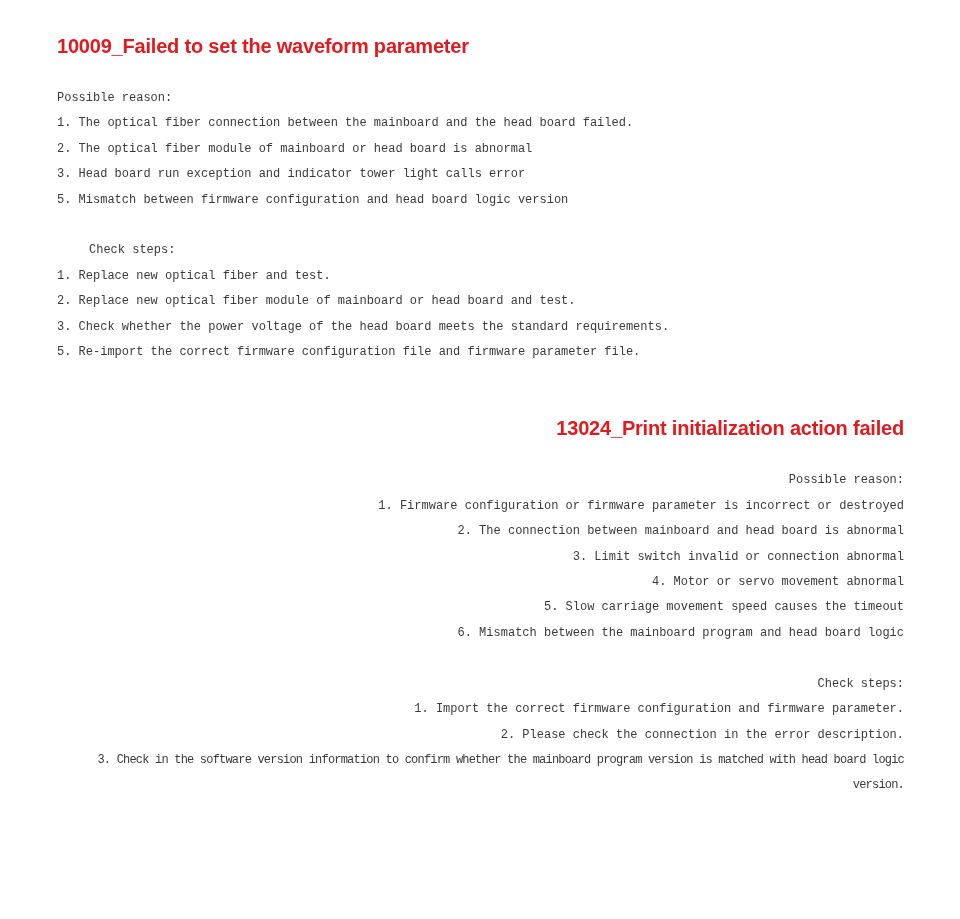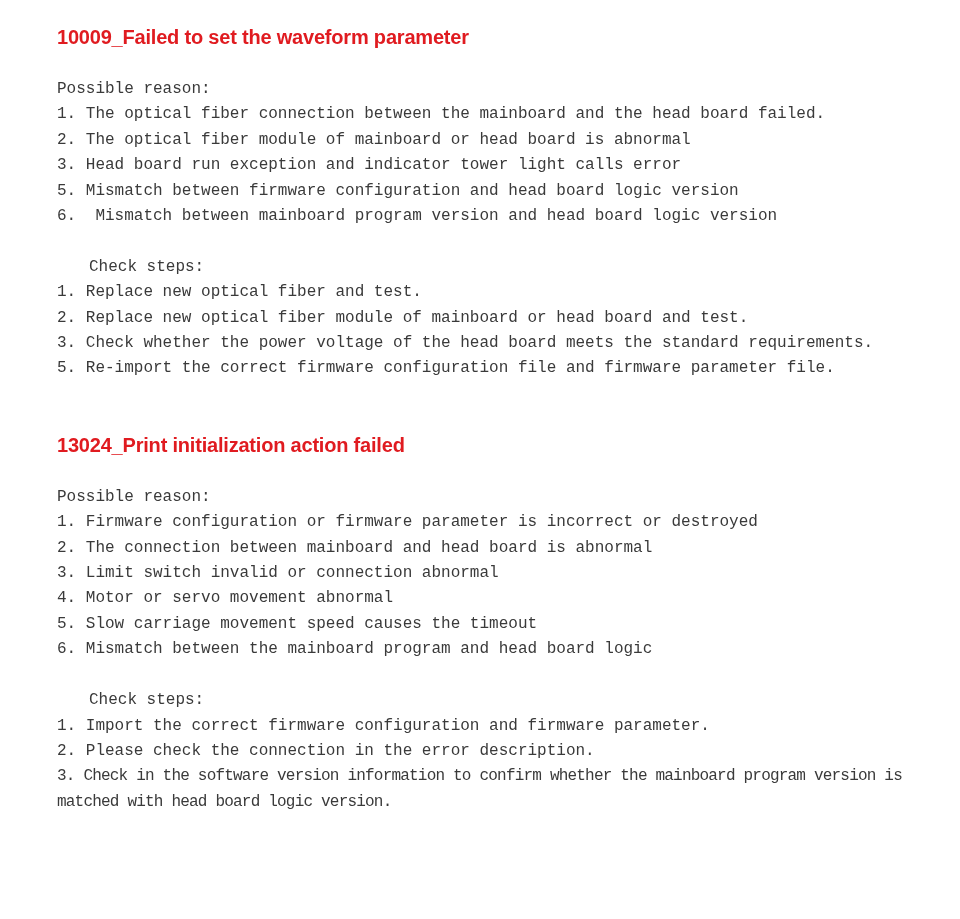--- a/index.html
+++ b/index.html
@@ -11,58 +11,57 @@
   html, body { margin: 0; padding: 0; }
   body {
     background: var(--page-bg);
     font-family: "Liberation Mono", "DejaVu Sans Mono", monospace;
   }
   .page {
     position: relative;
     width: 960px;
     height: 919px;
     background: var(--page-bg);
-    padding: 26px 56px 20px 57px;
+    padding: 35px 56px 20px 57px;
     overflow: hidden;
   }
   .error-heading {
     font-family: "Liberation Sans", "DejaVu Sans", sans-serif;
     font-size: 20px;
     font-weight: 700;
     line-height: 22px;
     color: var(--heading-color);
     margin: 0 0 29px 0;
     letter-spacing: -0.2px;
   }
   .body-line {
-    font-size: 16px;
+    font-size: 12px;
     line-height: 25.4px;
     color: var(--body-color);
     margin: 0;
     white-space: pre-wrap;
     word-break: normal;
   }
   .block-gap { margin-top: 25.4px; margin-left: 32px; }       
-  .section-2 { margin-top: 52px; }         
+  .section-2 { margin-top: 52px; text-align: right; }         
   .condensed { letter-spacing: -0.8px; }   
 </style>
 </head>
 <body>
 
 <div class="page">
 
   <section class="section-1">
     <h1 class="error-heading">10009_Failed to set the waveform parameter</h1>
 
     <p class="body-line">Possible reason:</p>
     <p class="body-line">1. The optical fiber connection between the mainboard and the head board failed.</p>
     <p class="body-line">2. The optical fiber module of mainboard or head board is abnormal</p>
     <p class="body-line">3. Head board run exception and indicator tower light calls error</p>
     <p class="body-line">5. Mismatch between firmware configuration and head board logic version</p>
-    <p class="body-line">6.  Mismatch between mainboard program version and head board logic version</p>
 
     <p class="body-line block-gap">Check steps:</p>
     <p class="body-line">1. Replace new optical fiber and test.</p>
     <p class="body-line">2. Replace new optical fiber module of mainboard or head board and test.</p>
     <p class="body-line">3. Check whether the power voltage of the head board meets the standard requirements.</p>
     <p class="body-line">5. Re-import the correct firmware configuration file and firmware parameter file.</p>
   </section>
 
   <section class="section-2">
     <h1 class="error-heading">13024_Print initialization action failed</h1>

